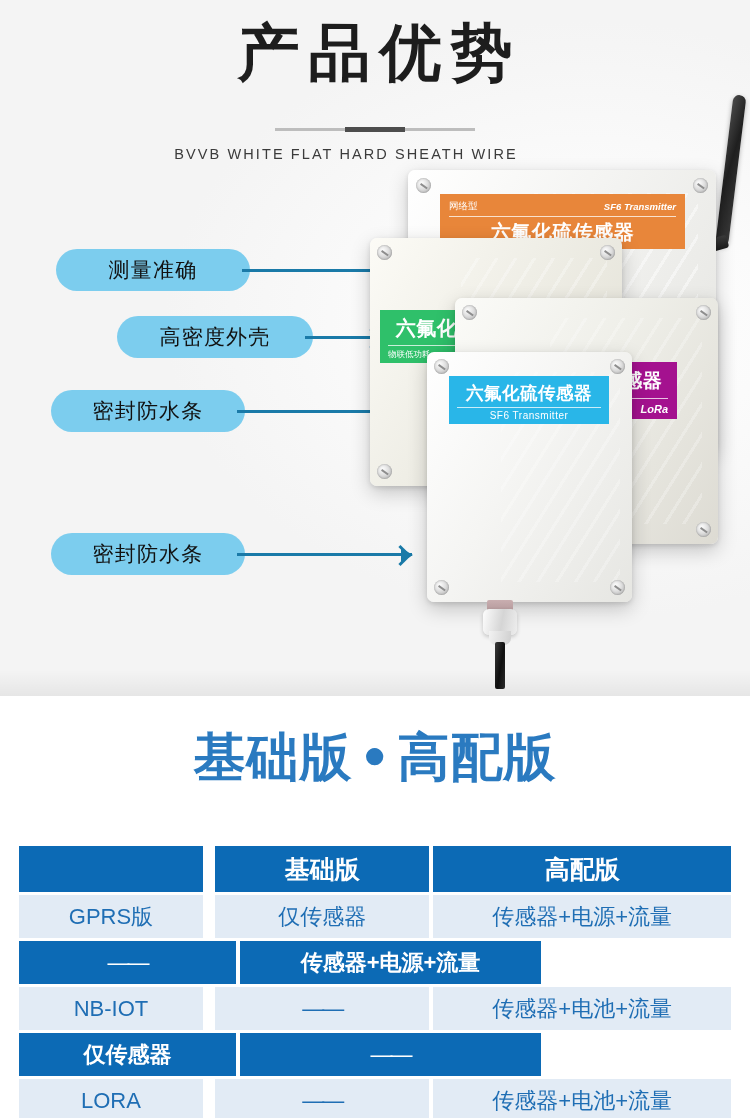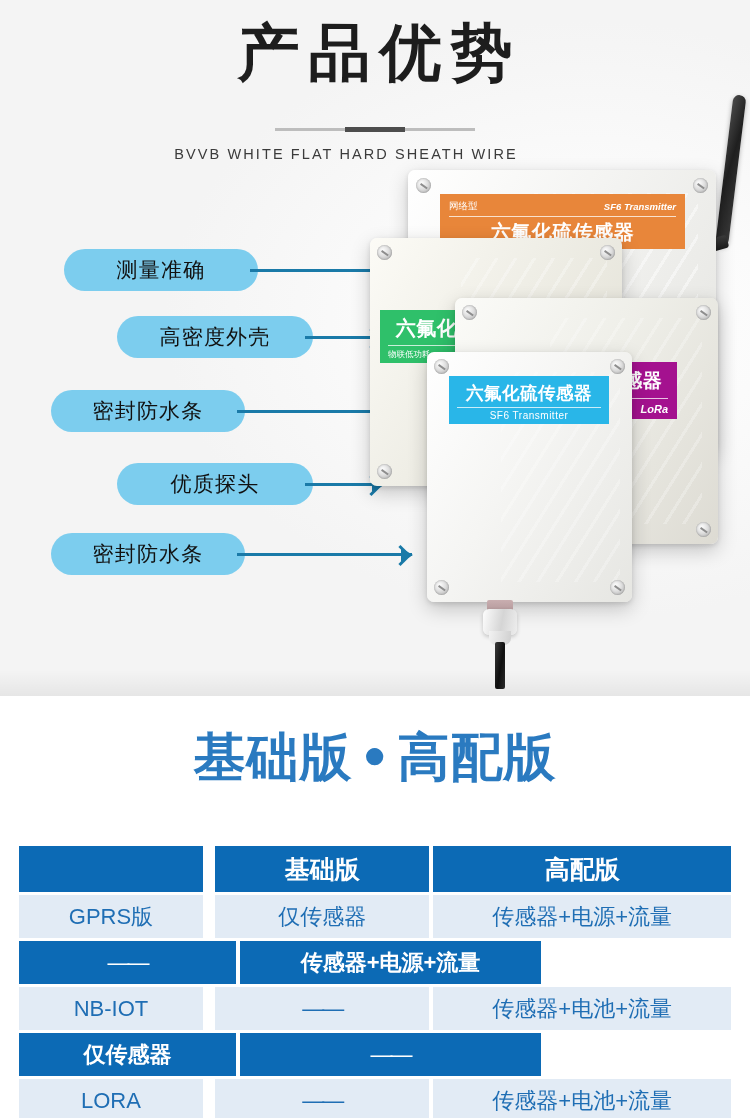--- a/index.html
+++ b/index.html
@@ -165,39 +165,35 @@
   <div class="hero">
 
     <div class="title">产品优势</div>
     <div class="divider">
       <div class="mid"></div>
     </div>
     <div class="subtitle">BVVB WHITE FLAT HARD SHEATH WIRE</div>
 
     <div class="features">
 
-      <div class="feat" style="left:64px;top:249px;width:330px;text-align:right;">
+      <div class="feat" style="left:56px;top:249px;width:330px;text-align:right;">
         <div class="pill" style="width:194px;">测量准确</div>
         <div class="arrow" style="left:186px;width:175px;"></div>
       </div>
 
       <div class="feat" style="left:51px;top:390px;width:330px;">
         <div class="pill" style="width:194px;">密封防水条</div>
         <div class="arrow" style="left:186px;width:175px;"></div>
       </div>
 
       <div class="feat" style="left:117px;top:316px;width:265px;">
         <div class="pill" style="width:196px;">高密度外壳</div>
         <div class="arrow" style="left:188px;width:78px;"></div>
       </div>
 
-      <div class="feat" style="left:117px;top:463px;width:265px;">
-        <div class="pill" style="width:196px;">优质探头</div>
-        <div class="arrow" style="left:188px;width:78px;"></div>
-      </div>
 
       <div class="feat" style="left:51px;top:533px;width:330px;">
         <div class="pill" style="width:194px;">密封防水条</div>
         <div class="arrow" style="left:186px;width:175px;"></div>
       </div>
     </div>
 
     <div class="products">
 
       <div class="antenna" style="left:345px;top:4px;height:152px;transform:rotate(7deg);transform-origin:bottom center;"></div>

